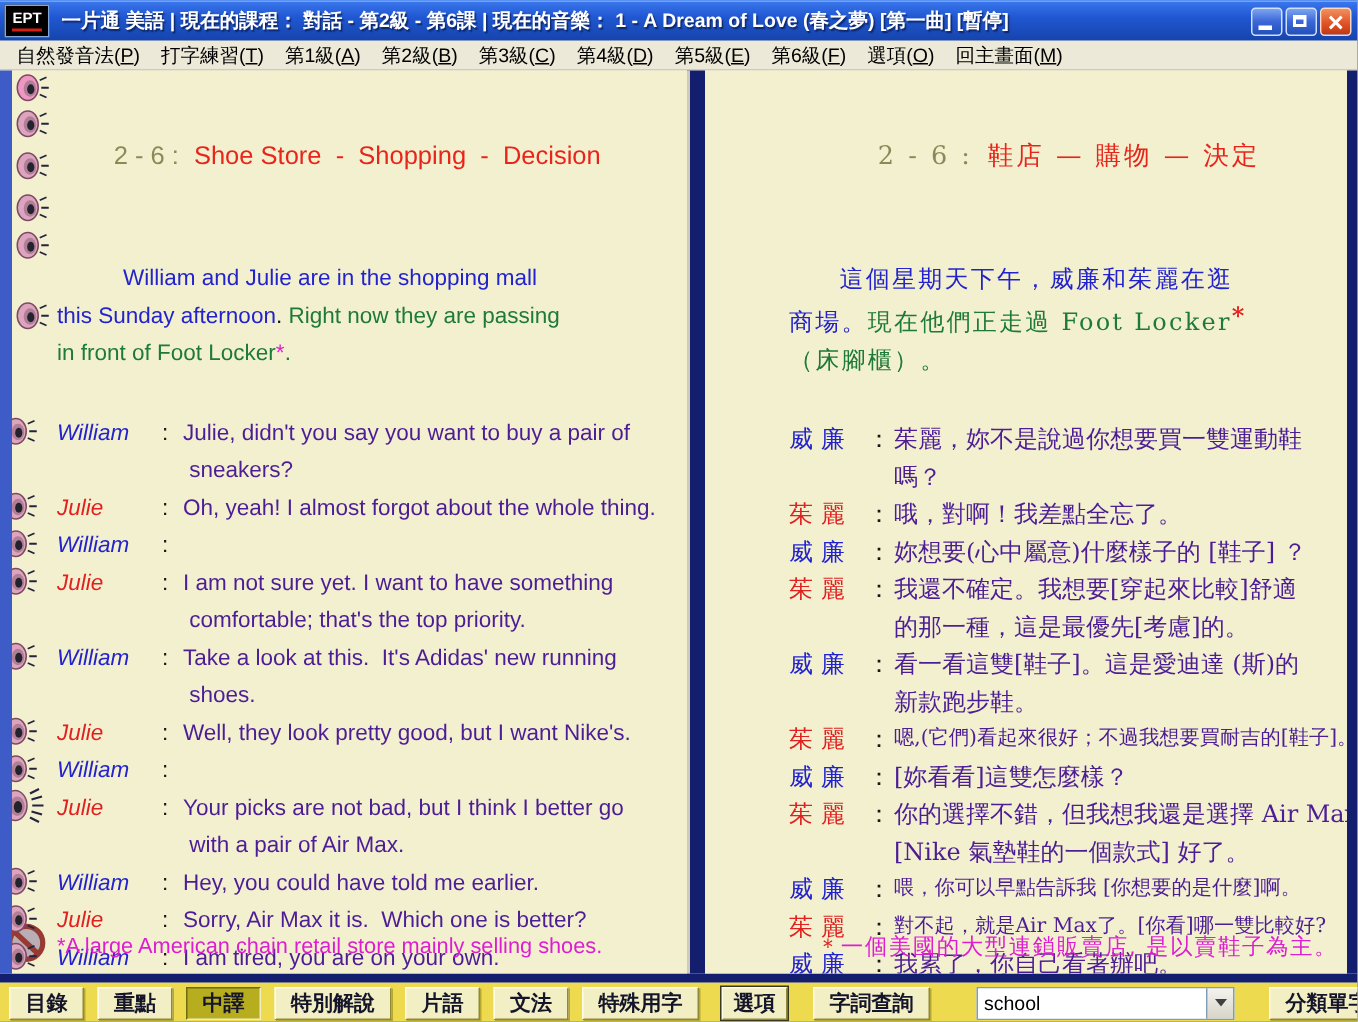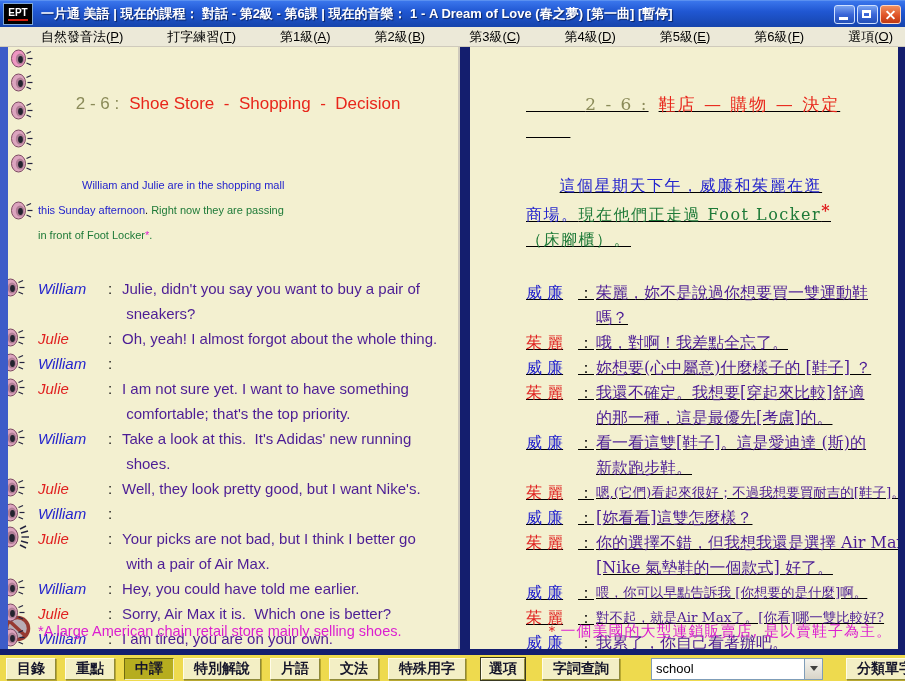--- a/index.html
+++ b/index.html
@@ -24,47 +24,47 @@
   .g-min{position:absolute;left:4px;bottom:3px;width:9px;height:3px;background:#fff;}
   .g-max{position:absolute;left:4px;top:4px;width:9px;height:8px;border:2px solid #fff;border-top-width:3px;box-sizing:border-box;}
   .g-x{position:absolute;inset:0;}
   .g-x:before,.g-x:after{content:"";position:absolute;left:4px;top:8px;width:11px;height:2px;background:#fff;}
   .g-x:before{transform:rotate(45deg);}
   .g-x:after{transform:rotate(-45deg);}
 
   
   .menubar{height:19px;background:#ece9d8;border-bottom:1px solid #cfcabc;
     display:flex;align-items:center;padding-left:4px;font-size:13px;color:#000;}
-  .menu-item{padding:13px 7px;cursor:pointer;white-space:nowrap;margin-left:30px;}
+  .menu-item{padding:13px 7px;cursor:pointer;white-space:nowrap;}
 
   
   .content{position:relative;height:602px;display:flex;
     border-bottom:6px solid #141e6e;box-sizing:content-box;}
   .bluestrip{position:absolute;left:0;top:0;width:8px;height:100%;background:#3d5cc8;z-index:0;}
   .panel{position:relative;box-sizing:border-box;background:#f3f0d0;overflow:hidden;}
   .panel.left{margin-left:8px;width:450px;padding:18px 8px 0 30px;}
   .divider{width:12px;background:#141e6e;border-left:2px solid #cfcabc;box-sizing:border-box;flex:none;}
   .panel.right{width:428px;padding:18px 8px 0 56px;
-    font-family:"DejaVu Serif","Liberation Serif",serif;text-decoration:underline;}
+    font-family:"DejaVu Serif","Liberation Serif",serif;}
   .rborder{width:7px;background:#141e6e;flex:none;}
 
   
   .c-blue{color:#2323cd;} .c-red{color:#e02120;} .c-green{color:#1e7a38;}
   .c-magenta{color:#dc1ed0;} .c-olive{color:#8a8a58;} .c-black{color:#161616;}
   .c-titlered{color:#e8251a;}
   .run{white-space:pre;}
   .run.sup{vertical-align:4px;font-weight:bold;}
 
   
   .ptitle{line-height:26px;font-size:17px;white-space:pre;}
   .ptitle .lesson{margin-right:10px;}
   .panel.right .ptitle{letter-spacing:2px;}
 
   
-  .intro{margin-top:30px;line-height:25px;font-size:11px;text-indent:44px;}
+  .intro{margin-top:30px;line-height:25px;font-size:15px;text-indent:44px;}
   .panel.right .intro{font-size:16px;letter-spacing:1.5px;text-indent:2.1em;}
 
   
   .rows{margin-top:28px;}
   .drow{position:relative;display:flex;line-height:25px;font-size:15px;align-items:flex-start;}
   .panel.right .drow{font-size:16px;}
   .panel.right .drow.small .dtext{font-size:13.5px;}
   .dname{flex:none;width:70px;}
   .panel.left .dname{font-style:italic;}
   .panel.right .dname{width:52px;}

